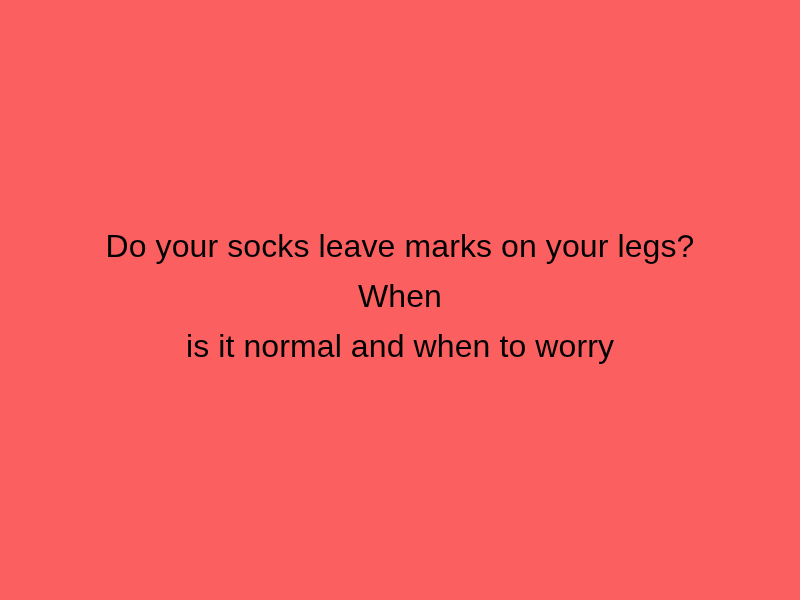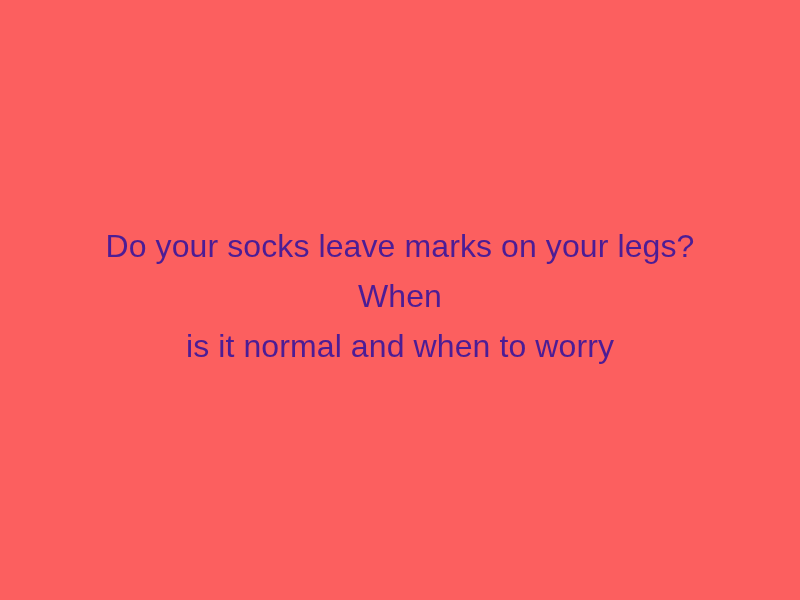--- a/index.html
+++ b/index.html
@@ -49,18 +49,18 @@
     word-wrap: break-word;
   }
 </style>
 </head>
 <body style="background: rgb(252, 95, 95);">
 
 <div id="card" style="background: rgb(252, 95, 95);">
 
   <div id="headline-block">
 
-    <h1 id="headline" style="color: #4c1d95;">Do your socks leave marks on your legs? When
+    <h1 id="headline" style="color: #000000;">Do your socks leave marks on your legs? When
 is it normal and when to worry</h1>
 
   </div>
 
 </div>
 
 </body></html>

